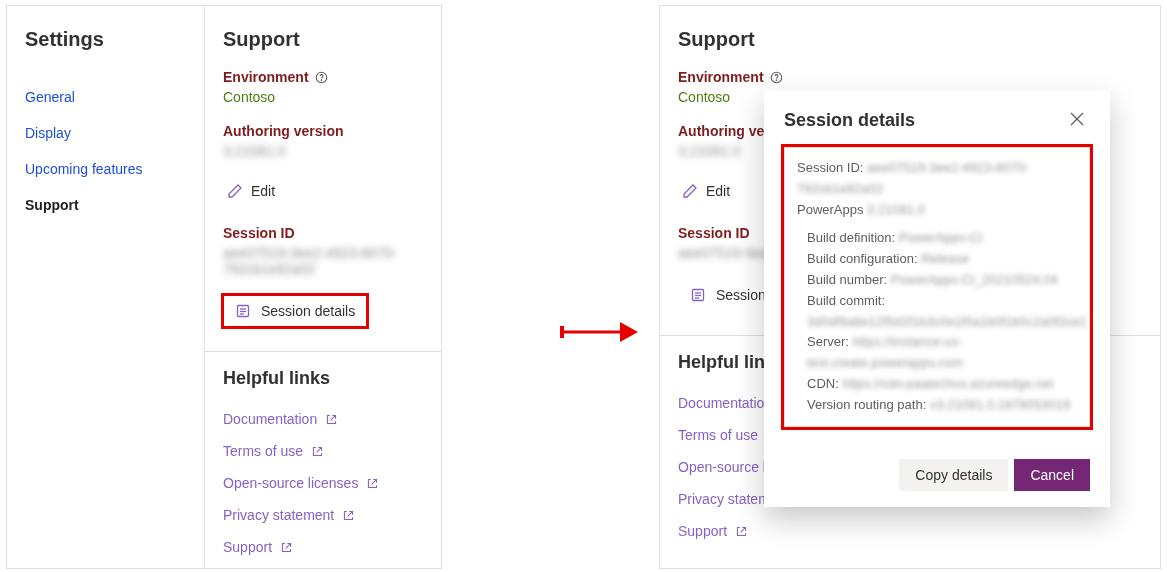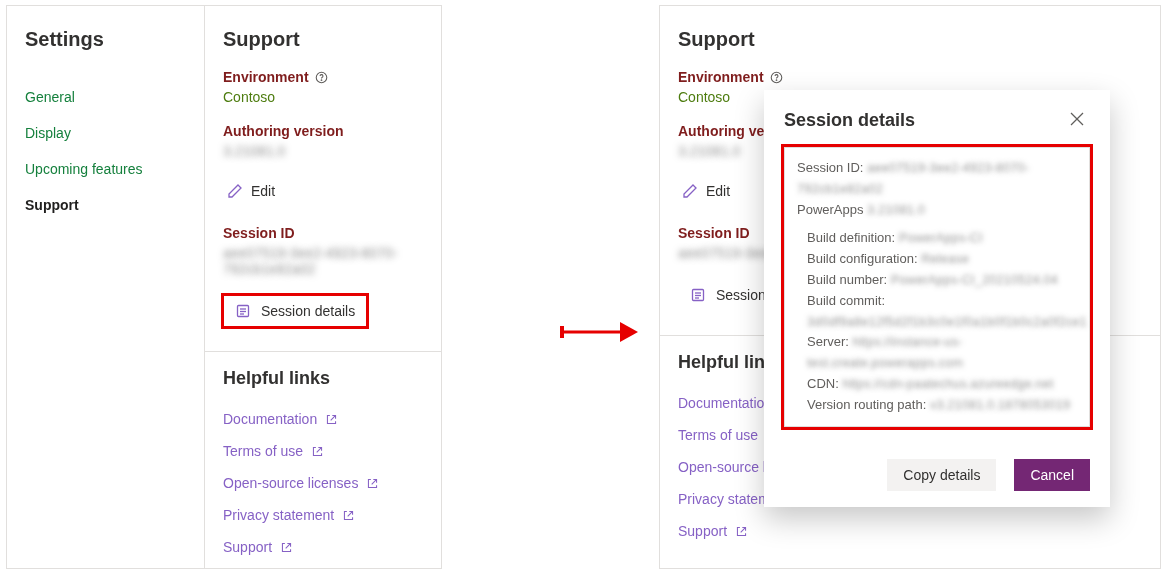--- a/index.html
+++ b/index.html
@@ -3,21 +3,21 @@
 <meta charset="utf-8">
 <style>
   * { box-sizing: border-box; margin: 0; padding: 0; }
   body { font-family: "Segoe UI", -apple-system, sans-serif; font-size: 14px; color: #323130; background: #fff; width: 1167px; height: 572px; position: relative; }
 
   
   .panel { position: absolute; border: 1px solid #e1dfdd; background: #fff; }
   .panel.left { left: 6px; top: 5px; width: 436px; height: 564px; display: flex; }
   .sidebar { width: 198px; border-right: 1px solid #e1dfdd; padding: 22px 0 0 18px; }
   .sidebar h1 { font-size: 20px; font-weight: 600; margin-bottom: 28px; }
-  .side-item { padding: 10px 0; color: #15803d; cursor: pointer; font-size: 14px; }
+  .side-item { padding: 10px 0; color: #1d4ed8; cursor: pointer; font-size: 14px; }
   .side-item.selected { color: #201f1e; font-weight: 600; }
   .content { flex: 1; padding: 22px 0 0 0; }
   .content-inner { padding: 0 18px; }
   .content h2 { font-size: 20px; font-weight: 600; margin-bottom: 18px; }
   .section-label { font-size: 14px; font-weight: 600; color: #7f1d1d; margin-bottom: 4px; display: flex; align-items: center; gap: 6px; }
   .section-value { color: #4d7c0f; margin-bottom: 18px; font-size: 14px; }
   .blurred { color: transparent; text-shadow: 0 0 6px rgba(50,50,50,0.55); user-select: none; }
   .edit-btn { display: inline-flex; gap: 8px; align-items: center; padding: 6px 4px; color: #323130; cursor: pointer; margin-bottom: 20px; }
   .sess-btn { display: inline-flex; gap: 10px; align-items: center; padding: 8px 12px; color: #323130; cursor: pointer; margin-bottom: 18px; }
   .sess-btn.hl { outline: 3px solid #e60000; outline-offset: -1px; }
@@ -34,21 +34,21 @@
 
   
   .dialog { position: absolute; left: 764px; top: 90px; width: 346px; background: #fff; box-shadow: 0 12px 28px rgba(0,0,0,0.22); padding: 18px 20px 16px 20px; }
   .dialog-head { display: flex; justify-content: space-between; align-items: center; margin-bottom: 14px; }
   .dialog-head h3 { font-size: 18px; font-weight: 600; }
   .close-x { font-size: 18px; color: #605e5c; cursor: pointer; padding: 2px 6px; }
   .dialog-body { border: 1px solid #e1dfdd; outline: 3px solid #e60000; padding: 10px 12px; font-size: 13px; line-height: 1.6; color: #605e5c; margin-bottom: 32px; }
   .dialog-body .kv { margin: 0; }
   .dialog-body .group2 { padding-left: 10px; margin-top: 8px; }
   .dialog-body .blurred-inline { color: transparent; text-shadow: 0 0 5px rgba(80,80,80,0.6); }
-  .dialog-actions { display: flex; justify-content: flex-end; gap: 18px; align-items: flex-end; }
+  .dialog-actions { display: flex; justify-content: flex-end; gap: 6px; align-items: flex-end; }
   .btn { padding: 8px 16px; font-size: 14px; border: none; cursor: pointer; }
   .btn.secondary { background: #f3f2f1; color: #323130; }
   .btn.primary { background: #742774; color: #fff; }
 
   
   svg.ico { width: 16px; height: 16px; stroke: currentColor; fill: none; stroke-width: 1.3; }
   svg.ico.edit { color: #8661c5; }
   svg.ico.list { color: #8661c5; }
   svg.ico.ext { color: #8661c5; width: 13px; height: 13px; }
   svg.ico.help { width: 13px; height: 13px; color: #605e5c; }

